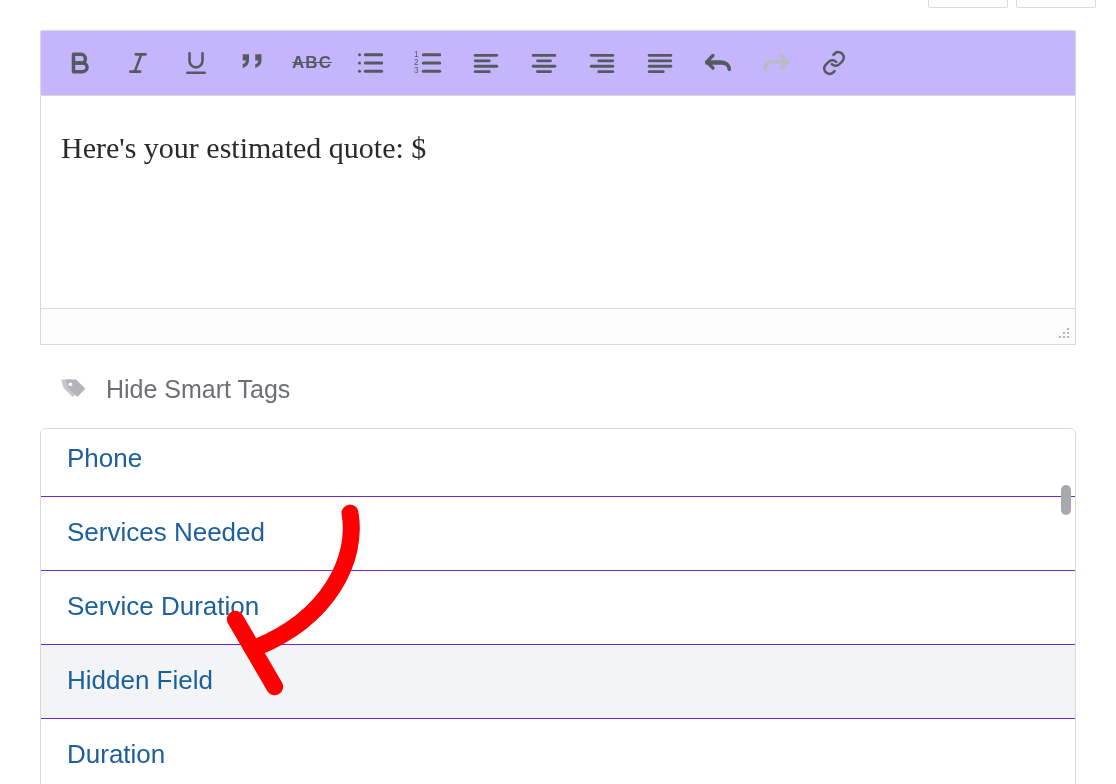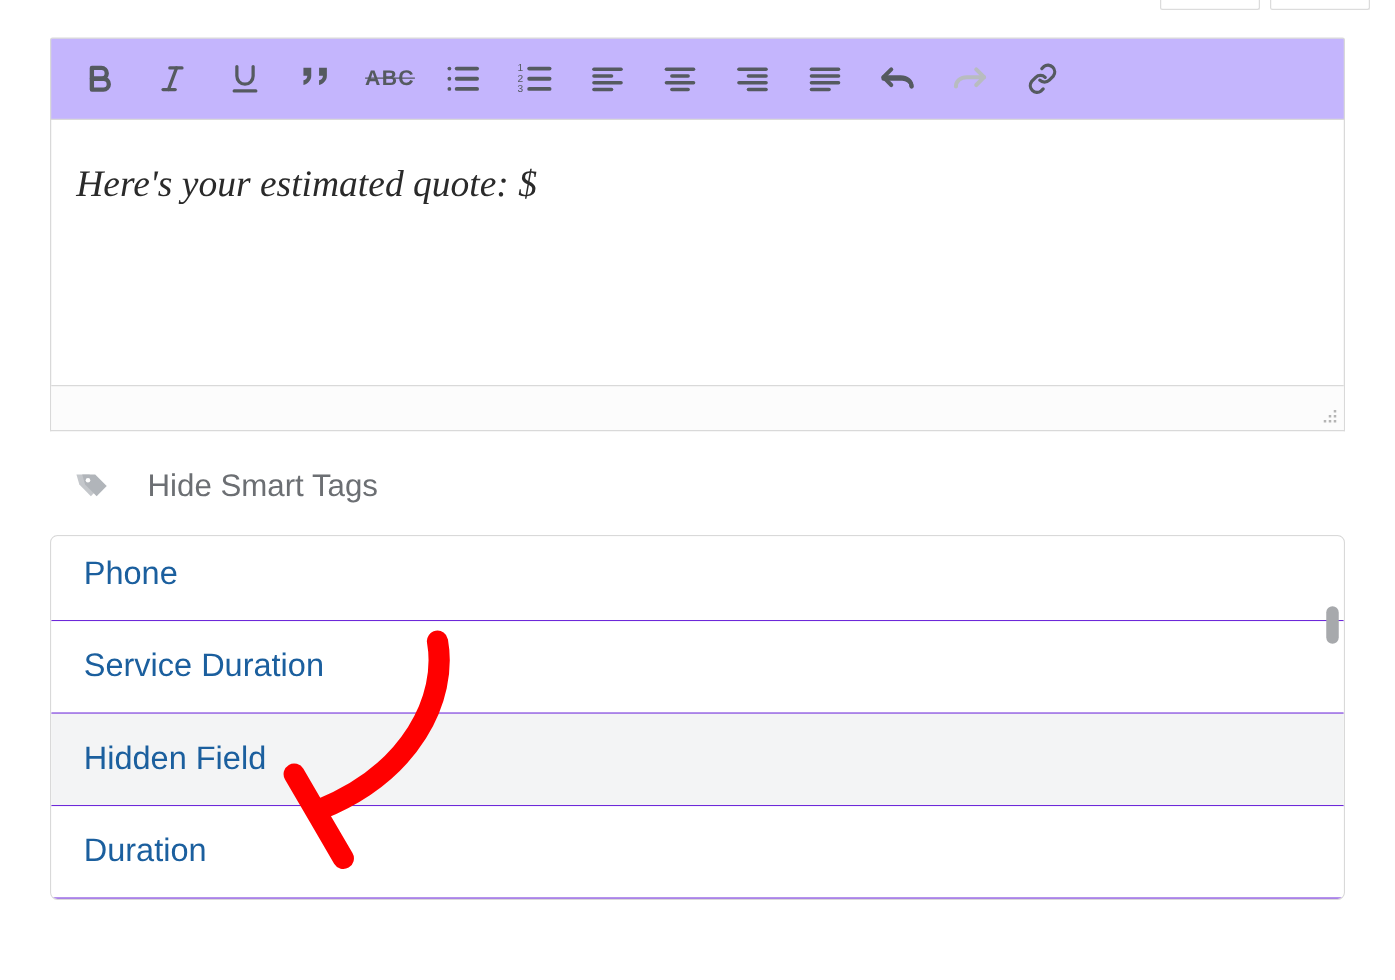--- a/index.html
+++ b/index.html
@@ -56,21 +56,20 @@
   }
   .tb-btn svg { display: block; }
   .tb-btn.disabled { color: #b8bcc0; }
 
   
   .editor-wrap {
     border: 1px solid #d9d9d9;
     border-top: none;
     background: #ffffff;
     position: relative;
-    font-style: italic;
   }
   .editor-content {
     min-height: 212px;
     padding: 32px 20px 20px 20px;
     font-family: Georgia, 'Times New Roman', serif;
     font-size: 30px;
     color: #2a2a2a;
     line-height: 1.35;
   }
   .editor-status {
@@ -93,21 +92,21 @@
     position: absolute;
     background: #b5b5b5;
   }
   
   .resize-grip svg { display:block; }
 
   
   .smart-tags-row {
     display: flex;
     align-items: flex-end;
-    gap: 28px;
+    gap: 16px;
     padding: 30px 6px 24px 20px;
     color: #6c6f73;
     font-size: 25px;
   }
   .smart-tags-row .tag-icon { color: #b8bcc1; display:flex; }
 
   
   .field-list {
     border: 1px solid #d9d9d9;
     border-radius: 6px;
@@ -294,20 +293,23 @@
         </svg>
     </span>
     <span>Hide Smart Tags</span>
   </div>
 
   <div class="field-list">
     <div class="field-item">
       <span>Phone</span>
     </div>
     <div class="field-item">
+      <span>Services Needed</span>
+    </div>
+    <div class="field-item">
       <span>Service Duration</span>
     </div>
     <div class="field-item active">
       <span>Hidden Field</span>
     </div>
     <div class="field-item">
       <span>Duration</span>
     </div>
 
     <div class="list-scrollbar-track">

